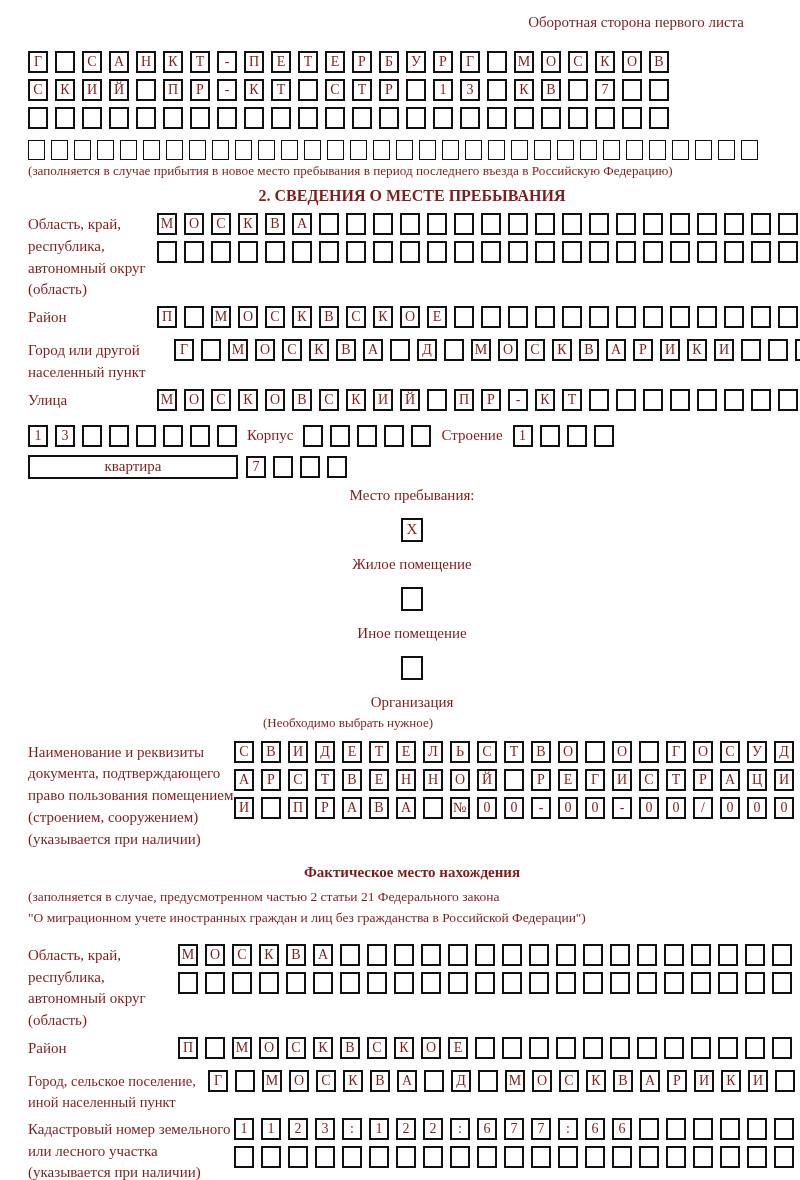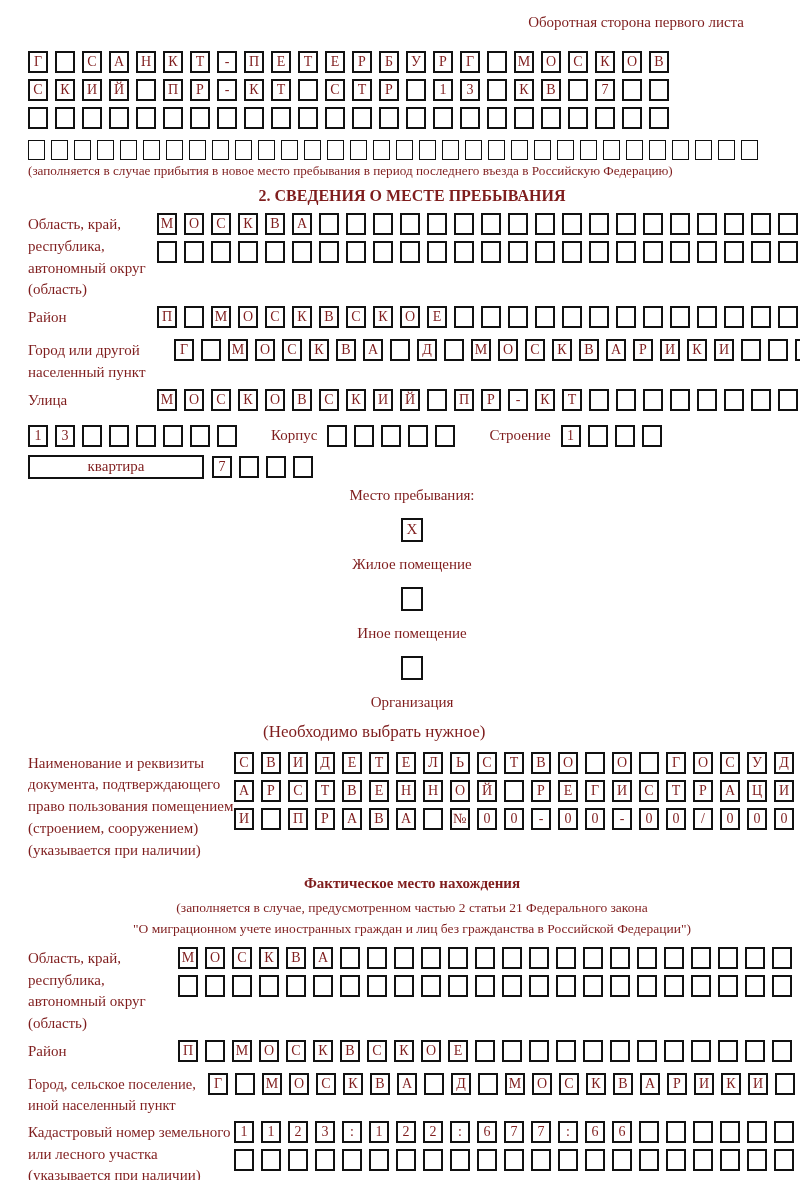--- a/index.html
+++ b/index.html
@@ -26,29 +26,29 @@
   .boxrow.small .cell{width:17px;height:20px;border-width:1.8px;}
   .boxrow.inline{margin-bottom:0;}
   .caption{font-size:13.2px;text-align:left;margin:2px 0 6px 0;}
   .heading{font-size:16px;font-weight:bold;text-align:center;margin:8px 0 8px 0;}
   .subheading{font-size:15px;font-weight:bold;text-align:center;margin:14px 0 6px 0;}
   .domrow{display:flex;align-items:center;gap:8px;margin:8px 0 2px 0;}
   .widebox{
     height:24px;box-sizing:border-box;border:2px solid #111;flex:none;
     display:flex;align-items:center;justify-content:center;font-size:15px;
   }
-  .wb165{width:165px;} .wb210{width:176px;}
-  .inline-label{font-size:15px;flex:none;padding:0 2px;margin-left:24px;}
+  .wb165{width:165px;} .wb210{width:210px;}
+  .inline-label{font-size:15px;flex:none;padding:0 2px;}
   .mesto-row{display:flex;align-items:center;gap:14px;margin:8px 0 2px 0;font-size:15px;flex-direction:column;}
   .checkbox{
     width:22px;height:24px;box-sizing:border-box;border:2px solid #111;flex:none;
     display:flex;align-items:center;justify-content:center;font-size:15px;
   }
-  .mesto-note{font-size:17px;margin:11px 0 10px 235px;}
-  .fact-caption{font-size:13.5px;text-align:center;line-height:1.5;margin-bottom:8px;}
+  .mesto-note{font-size:13px;margin:4px 0 10px 235px;}
+  .fact-caption{font-size:13.5px;line-height:1.5;margin-bottom:16px;}
   .stamp-box{
     width:370px;height:172px;box-sizing:border-box;border:2px solid #111;
     margin:8px 30px 6px auto;
   }
 </style>
 </head>
 <body>
 
 <div class="page">
 

